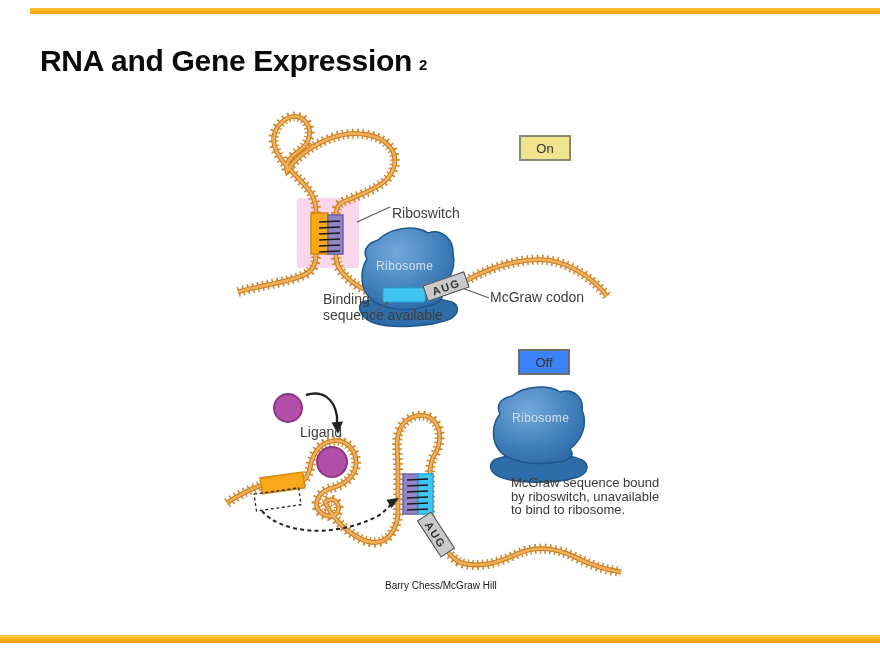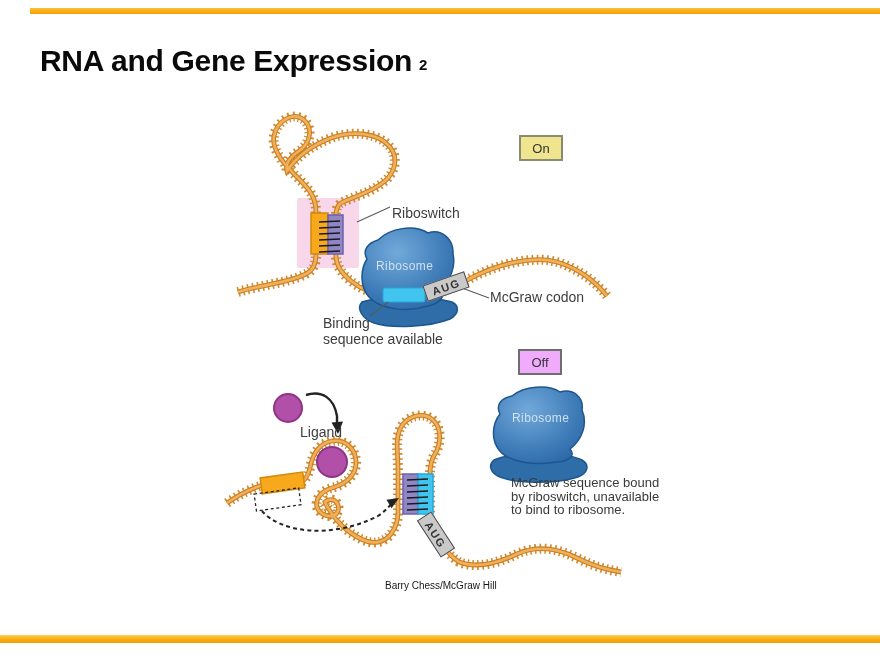--- a/index.html
+++ b/index.html
@@ -8,21 +8,21 @@
   .top-bar{position:absolute;left:30px;top:8px;width:850px;height:6px;
            background:linear-gradient(180deg,#FCBE33,#F3A104);}
   .bottom-bar{position:absolute;left:0;top:635px;width:880px;height:8px;
            background:linear-gradient(180deg,#FDCD4F 0%,#F7AD10 55%,#F2A004 100%);}
   .title{position:absolute;left:40px;top:44px;margin:0;font-size:30px;font-weight:700;
          color:#0a0a0a;letter-spacing:-0.3px;}
   .title .idx{font-size:15px;font-weight:700;margin-left:7px;vertical-align:1px;}
   .diagram-svg{position:absolute;left:0;top:0;}
   .lbl{position:absolute;color:#3d3d3d;font-size:14px;line-height:1.12;white-space:nowrap;}
   .lbl-on-blue{color:#cfe0f1;font-size:12px;letter-spacing:0.4px;}
-  .state-box{position:absolute;width:44px;height:26px;display:flex;align-items:center;
+  .state-box{position:absolute;width:52px;height:26px;display:flex;align-items:center;
              justify-content:center;font-size:13px;color:#333;box-sizing:border-box;}
   .on-box{border:2px solid #8b8b72;}
   .off-box{border:2px solid #6e6e6e;}
   .aug-box{position:absolute;width:44px;height:17px;background:#c9c9c9;border:1.5px solid #4a4a4a;
            box-sizing:border-box;display:flex;align-items:center;justify-content:center;
            font-size:11px;font-weight:700;color:#333;letter-spacing:1.5px;}
   .aug-top{left:424px;top:278px;transform:rotate(-19deg);}
   .aug-bottom{left:414px;top:526px;transform:rotate(57deg);}
   .caption{position:absolute;left:511px;top:476px;color:#3a3a3a;font-size:13px;line-height:13.6px;}
   .credit{position:absolute;left:385px;top:580px;color:#161616;font-size:10px;}
@@ -136,26 +136,26 @@
 
   <div class="state-box on-box" style="left:519px;top:135px;background:#F1E48E;">
     <span>On</span>
   </div>
   <div class="lbl" style="left:392px;top:198px;margin-top:8px;">Riboswitch</div>
   <div class="lbl lbl-on-blue" style="left:376px;top:260px;">Ribosome</div>
   <div class="aug-box aug-top">
     <span>AUG</span>
   </div>
   <div class="lbl" style="left:490px;top:290px;">McGraw codon</div>
-  <div class="lbl" style="left:323px;top:316px;">
+  <div class="lbl" style="left:323px;top:292px;">
     <div>Binding</div>
     <div>sequence available</div>
   </div>
 
-  <div class="state-box off-box" style="left:518px;top:349px;background:#f0abfc;">
+  <div class="state-box off-box" style="left:518px;top:349px;background:#3b82f6;">
     <span>Off</span>
   </div>
   <div class="lbl" style="left:274px;top:425px;margin-left:26px;">Ligand</div>
   <div class="lbl lbl-on-blue" style="left:512px;top:412px;">Ribosome</div>
   <div class="aug-box aug-bottom">
     <span>AUG</span>
   </div>
   <div class="caption">
     <div>McGraw sequence bound</div>
     <div>by riboswitch, unavailable</div>

